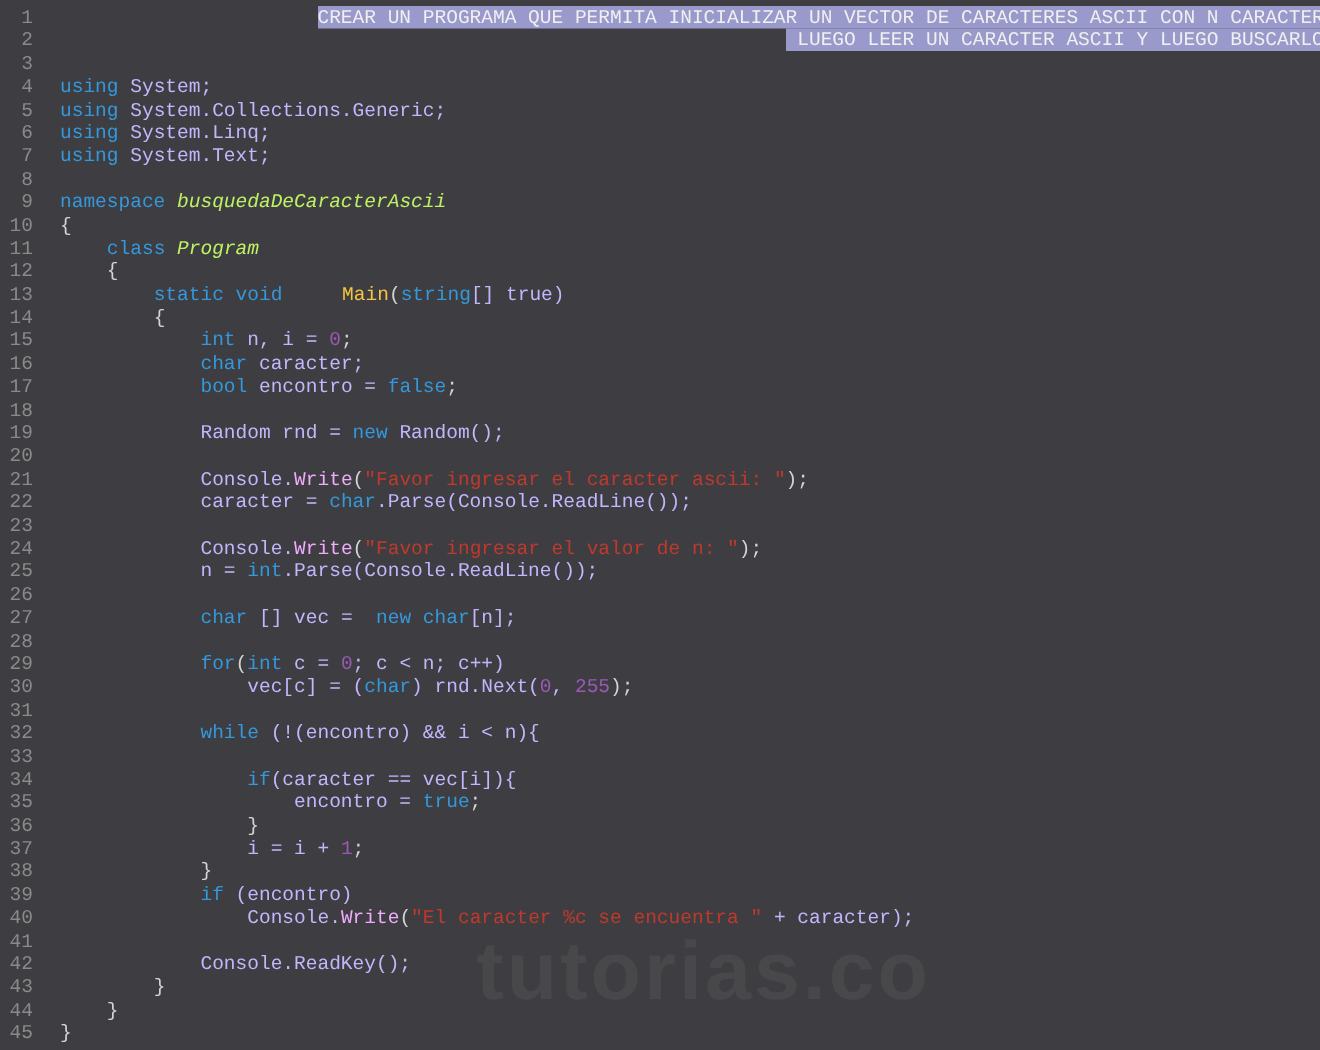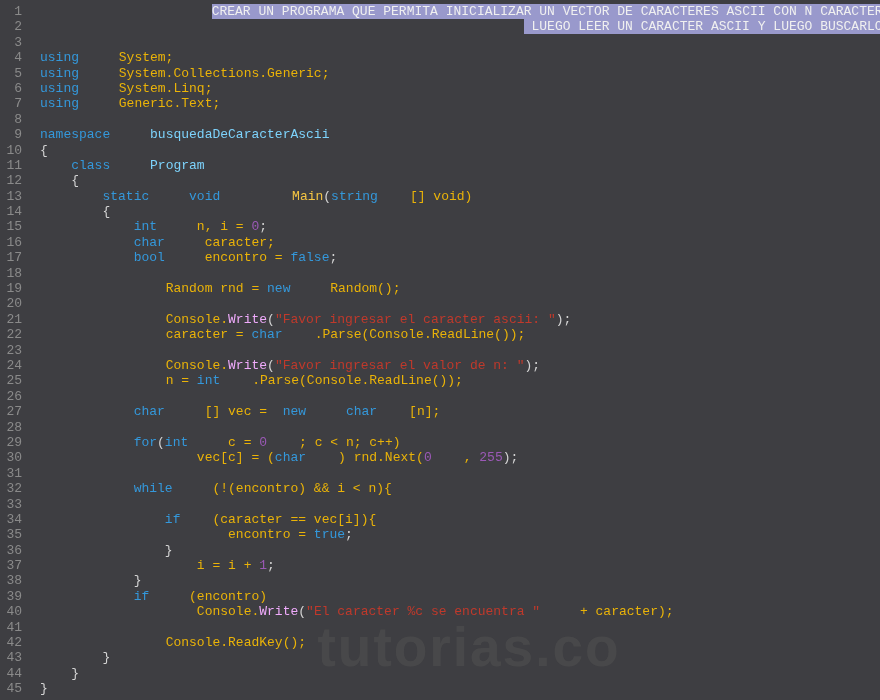--- a/index.html
+++ b/index.html
@@ -42,26 +42,26 @@
     .code-line {
       height: 15.4px;
       white-space: pre;
     }
     .selection {
       background: #9999cc;
       color: #f0f0f0;
     }
     .kw { color: #3498db; }
     .type { color: #3498db; margin-top: 48px; }
-    .cls { color: #7dd3fc; }
+    .cls { color: #bef264; font-style: italic; }
     .method { color: #f5c542; padding-left: 32px; }
     .str { color: #c0392b; }
     .num { color: #9b59b6; }
     .punc { color: #d4d4d4; }
-    .ident { color: #eab308; padding-left: 32px; }
+    .ident { color: #c4b5fd; }
     .kw2 { color: #f0abfc; }
     .watermark {
       position: absolute;
       bottom: 20px;
       left: 50%;
       transform: translateX(-50%);
       font-family: Arial, sans-serif;
       font-size: 55px;
       font-weight: bold;
       color: rgba(80, 80, 80, 0.6);
@@ -122,27 +122,27 @@
       <div class="line-number">45</div>
     </div>
   <div class="code-area" id="code">
     <div class="watermark">tutorias.co</div>
   <div class="code-line"><span>                      </span><span class="selection">CREAR UN PROGRAMA QUE PERMITA INICIALIZAR UN VECTOR DE CARACTERES ASCII CON N CARACTERES</span></div>
       <div class="code-line"><span>                                                              </span><span class="selection"> LUEGO LEER UN CARACTER ASCII Y LUEGO BUSCARLO</span></div>
       <div class="code-line"></div>
       <div class="code-line"><span class="kw">using</span><span class="ident"> System;</span></div>
       <div class="code-line"><span class="kw">using</span><span class="ident"> System.Collections.Generic;</span></div>
       <div class="code-line"><span class="kw">using</span><span class="ident"> System.Linq;</span></div>
-      <div class="code-line"><span class="kw">using</span><span class="ident"> Generic.Text;</span></div>
+      <div class="code-line"><span class="kw">using</span><span class="ident"> System.Text;</span></div>
       <div class="code-line"></div>
       <div class="code-line"><span class="kw">namespace</span><span class="ident"> </span><span class="cls">busquedaDeCaracterAscii</span></div>
       <div class="code-line"><span class="punc">{</span></div>
       <div class="code-line"><span>    </span><span class="kw">class</span><span class="ident"> </span><span class="cls">Program</span></div>
       <div class="code-line"><span>    </span><span class="punc">{</span></div>
-      <div class="code-line"><span>        </span><span class="kw">static</span><span class="ident"> </span><span class="type">void</span><span class="ident"> </span><span class="method">Main</span><span class="punc">(</span><span class="type">string</span><span class="ident">[] void)</span></div>
+      <div class="code-line"><span>        </span><span class="kw">static</span><span class="ident"> </span><span class="type">void</span><span class="ident"> </span><span class="method">Main</span><span class="punc">(</span><span class="type">string</span><span class="ident">[] true)</span></div>
       <div class="code-line"><span>        </span><span class="punc">{</span></div>
       <div class="code-line"><span>            </span><span class="type">int</span><span class="ident"> n, i = </span><span class="num">0</span><span class="punc">;</span></div>
       <div class="code-line"><span>            </span><span class="type">char</span><span class="ident"> caracter;</span></div>
       <div class="code-line"><span>            </span><span class="type">bool</span><span class="ident"> encontro = </span><span class="kw">false</span><span class="punc">;</span></div>
       <div class="code-line"></div>
       <div class="code-line"><span>            </span><span class="ident">Random rnd = </span><span class="kw">new</span><span class="ident"> Random();</span></div>
       <div class="code-line"></div>
       <div class="code-line"><span>            </span><span class="ident">Console.</span><span class="kw2">Write</span><span class="punc">(</span><span class="str">"Favor ingresar el caracter ascii: "</span><span class="punc">);</span></div>
       <div class="code-line"><span>            </span><span class="ident">caracter = </span><span class="type">char</span><span class="ident">.Parse(Console.ReadLine());</span></div>
       <div class="code-line"></div>

